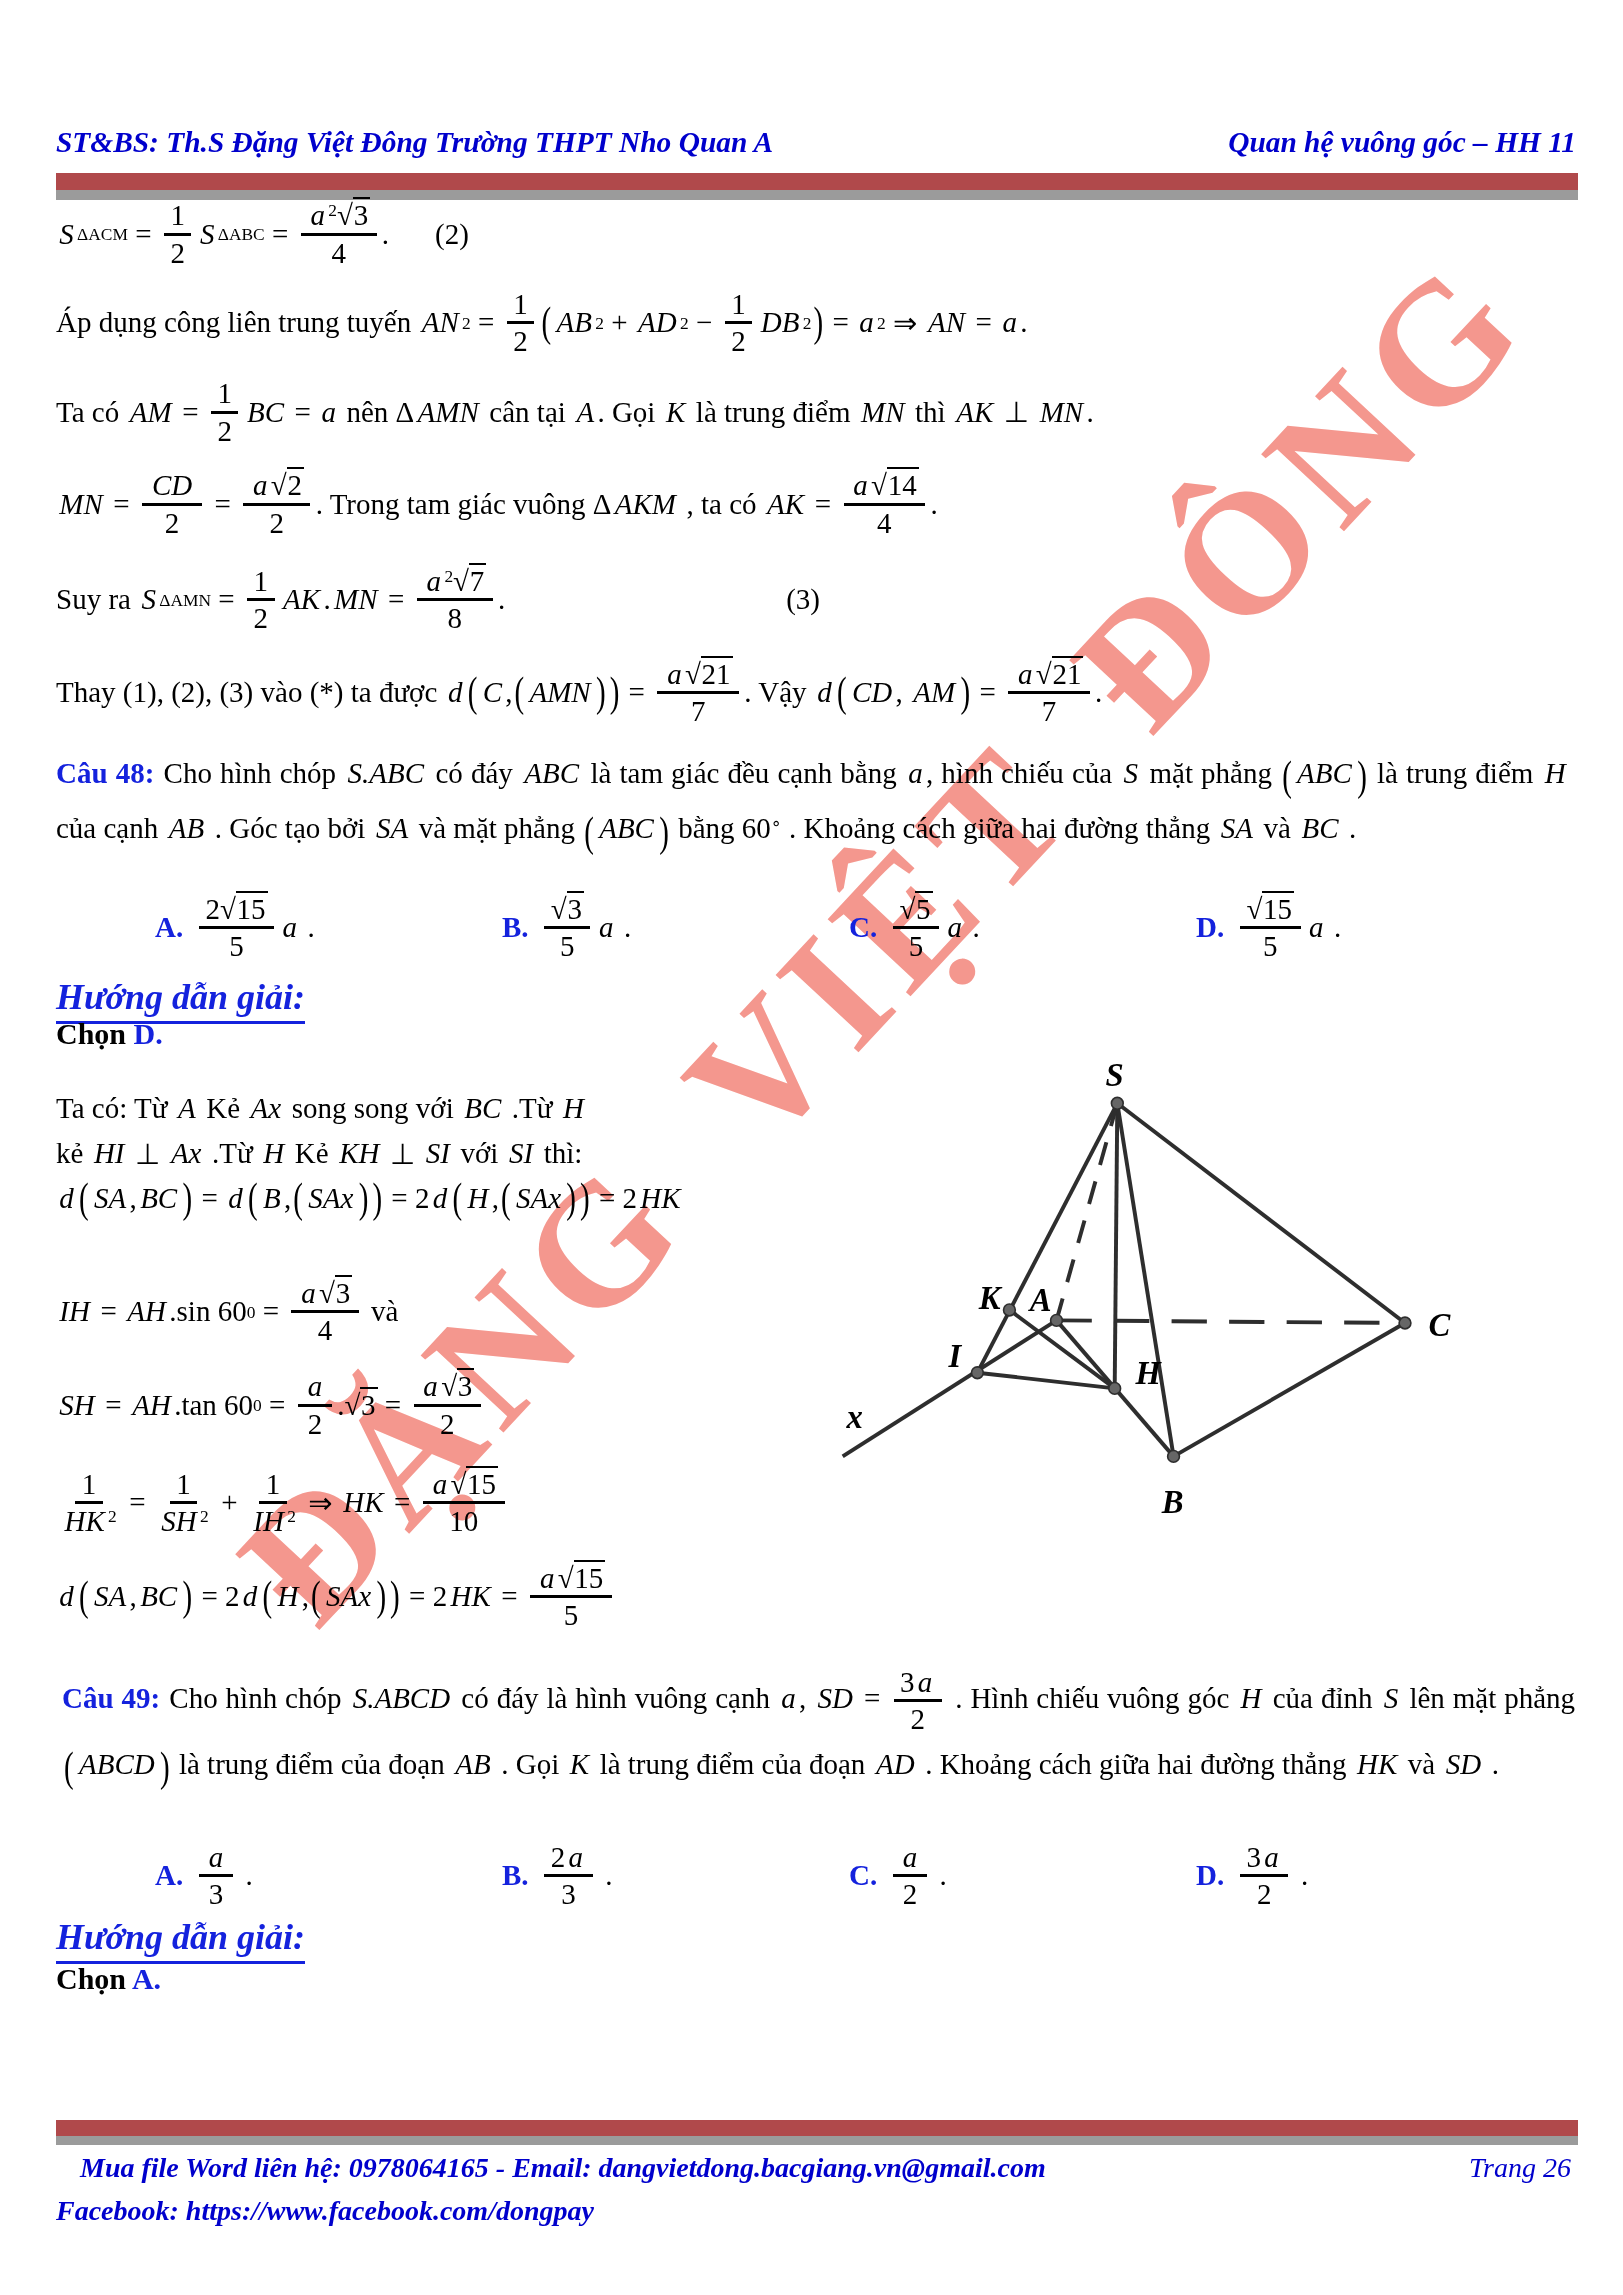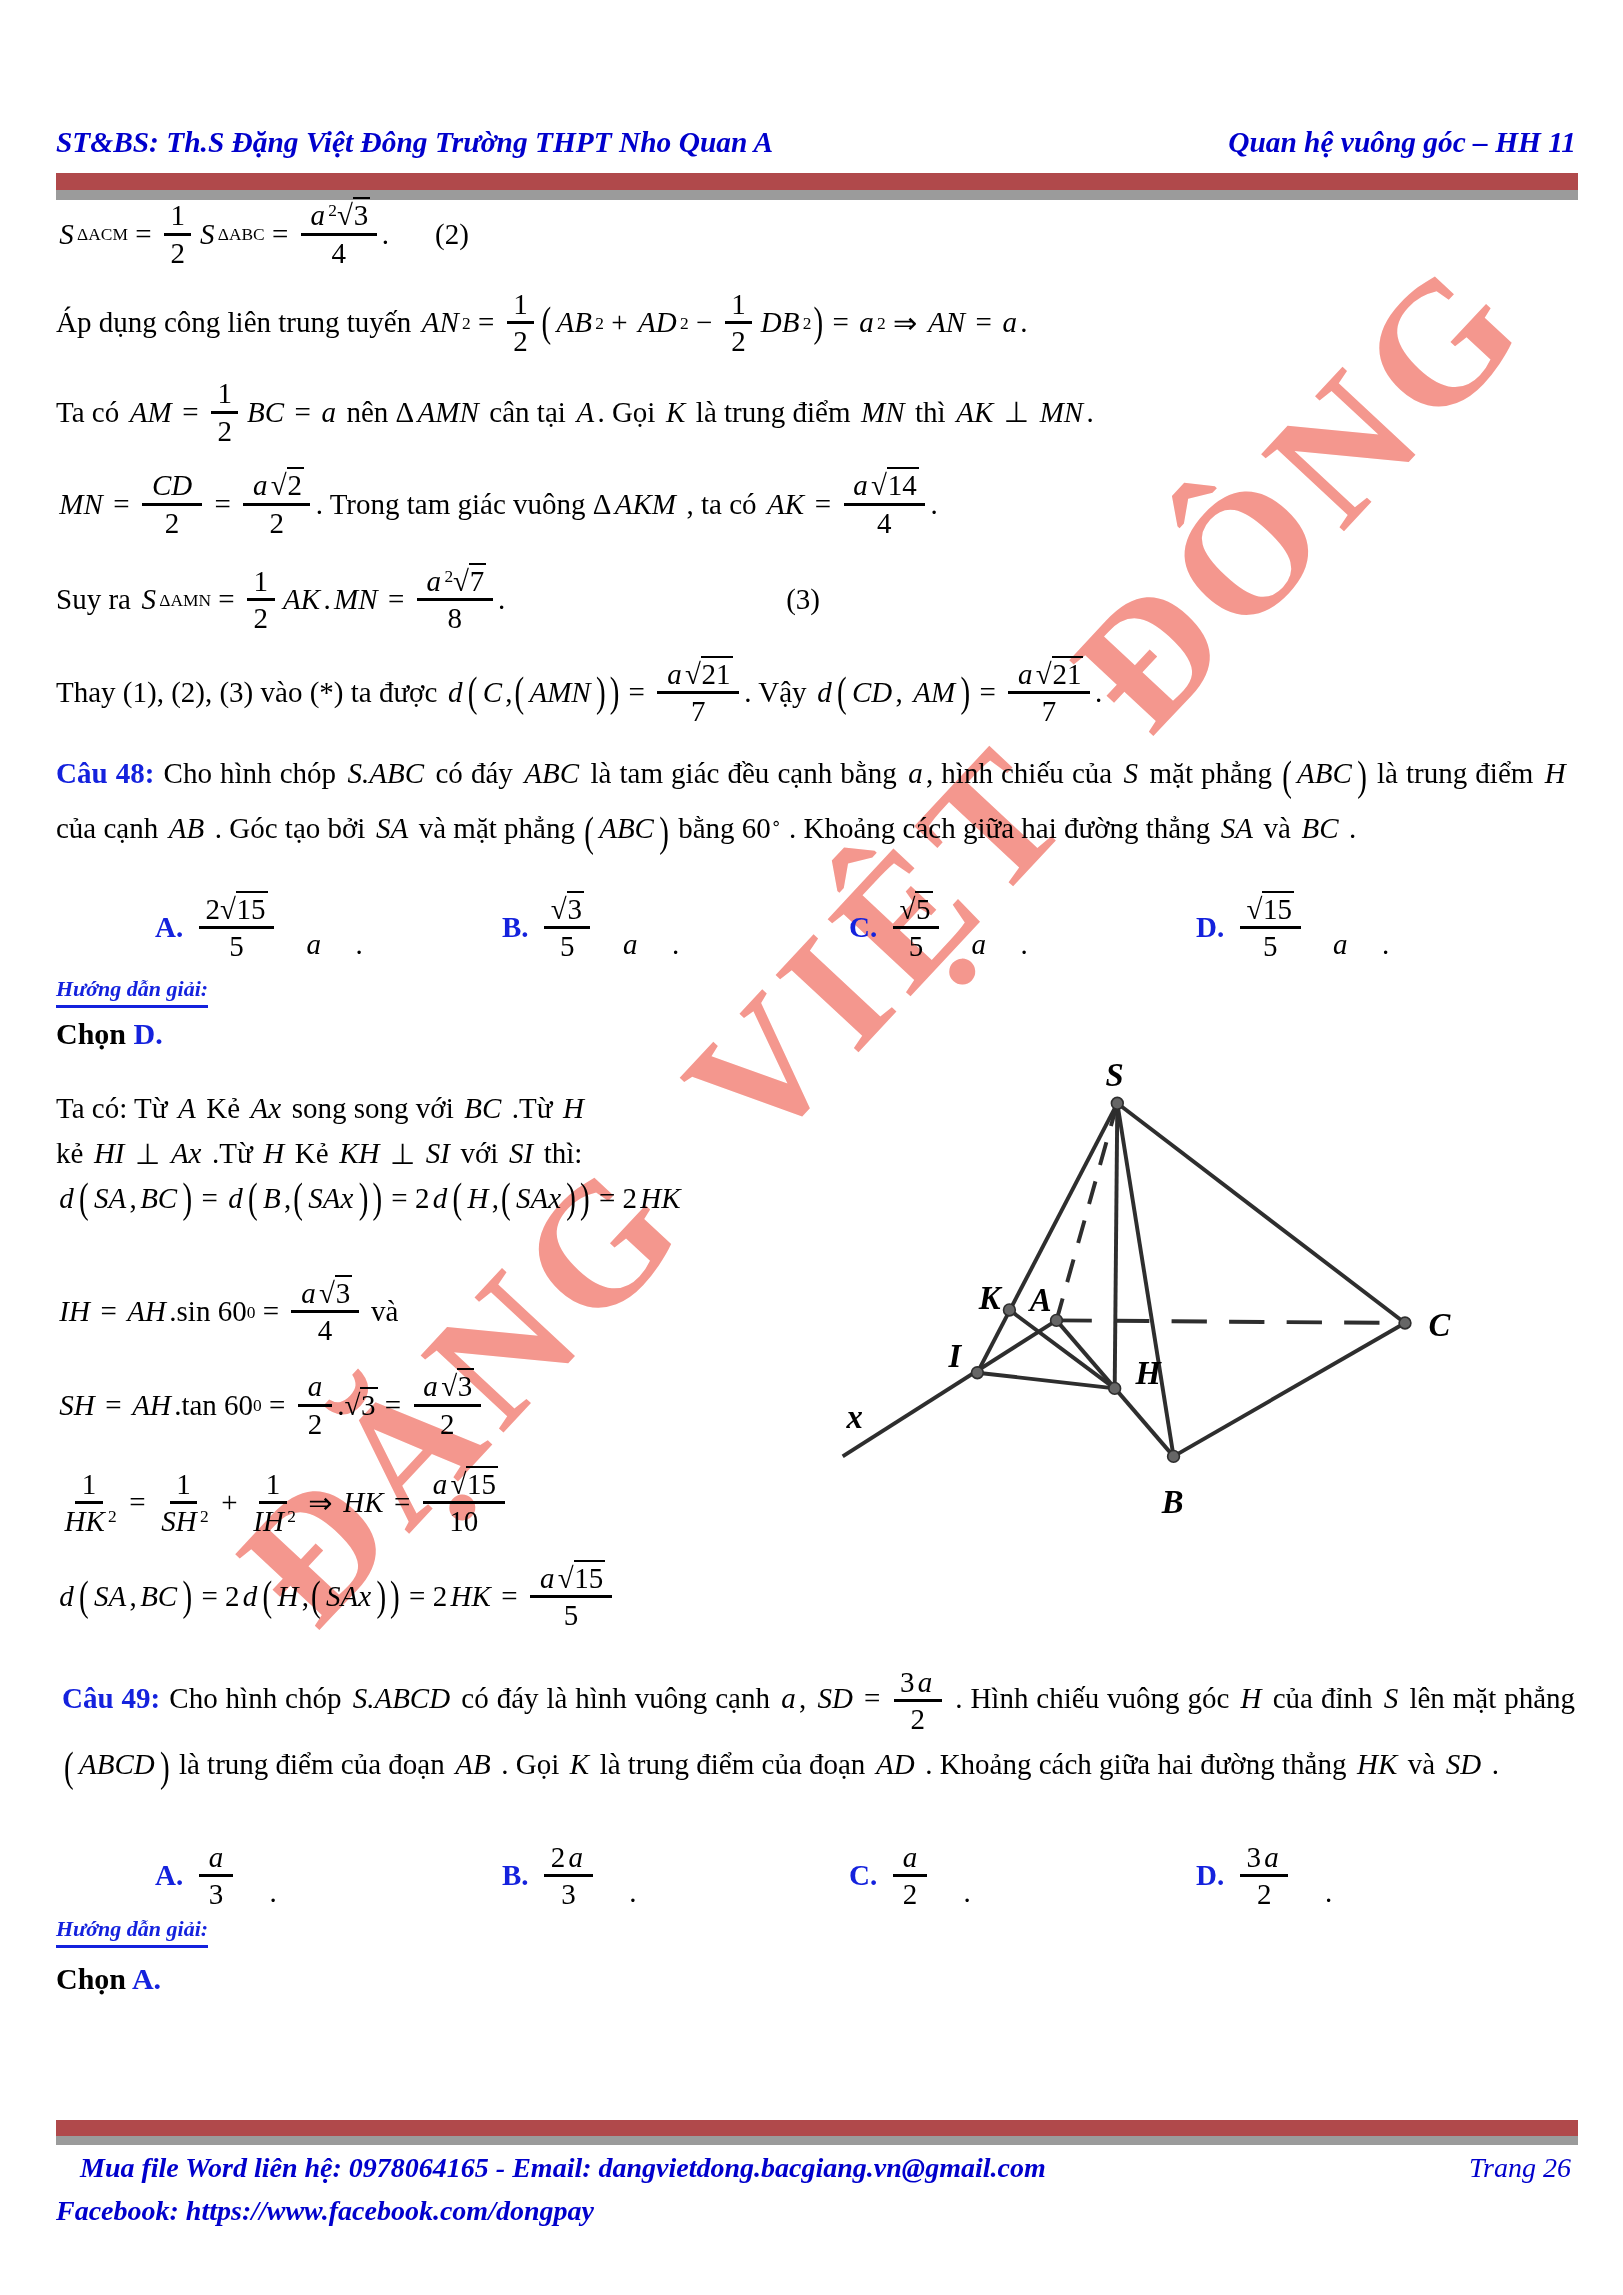--- a/index.html
+++ b/index.html
@@ -35,23 +35,23 @@
   .bigp{display:inline-block;transform:scaleY(1.45);vertical-align:middle;margin:0 2px;font-weight:400;}
   .gap{display:inline-block;}
   
   .qpara{left:56px;width:1513px;text-align:justify;z-index:2;}
   .qlabel{color:var(--label_blue,#1422dd);font-weight:bold;margin-right:9.2px;}
   
   .opts{left:56px;display:flex;align-items:center;z-index:2;}
   .opt{display:inline-flex;align-items:center;white-space:nowrap;width:347px;}
   .opt:first-child{margin-left:99px;}
   .okey{color:var(--label_blue,#1422dd);font-weight:bold;margin-right:10.5px;}
-  .oval{display:inline-flex;align-items:flex-end;gap:24px;}
-  
-  .hdg{left:56px;color:var(--label_blue,#1422dd);font-weight:bold;font-style:italic;font-size:22px;
+  .oval{display:inline-flex;align-items:center;}
+  
+  .hdg{left:56px;color:var(--label_blue,#1422dd);font-weight:bold;font-style:italic;font-size:36px;
        border-bottom:3.9px solid var(--label_blue,#1422dd);padding-bottom:2.6px;z-index:2;}
   .chon{left:56px;font-weight:bold;font-size:30px;z-index:2;}
   .chon .ans{color:var(--label_blue,#1422dd);}
   
   .figure{left:811px;top:1034px;z-index:2;}
   .edge{stroke:#2e2e2e;stroke-width:6;fill:none;}
   .edge.dashed{stroke-dasharray:36 26;}
   .edge.dashed2{stroke-dasharray:54 34;}
   .dot{fill:#666;stroke:#2e2e2e;stroke-width:2.5;}
   .flabel{font-family:"Liberation Serif",serif;font-style:italic;font-weight:bold;font-size:50px;fill:#000;}

